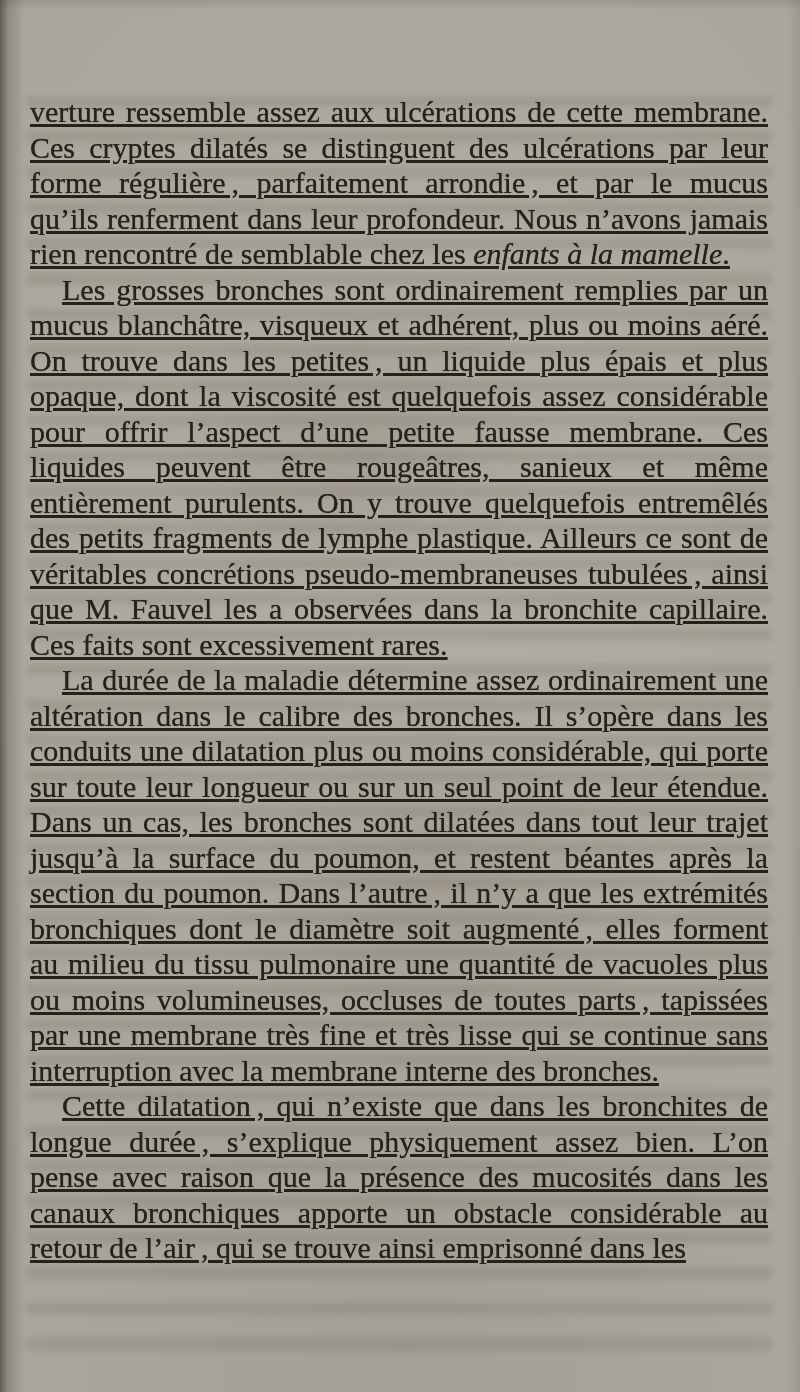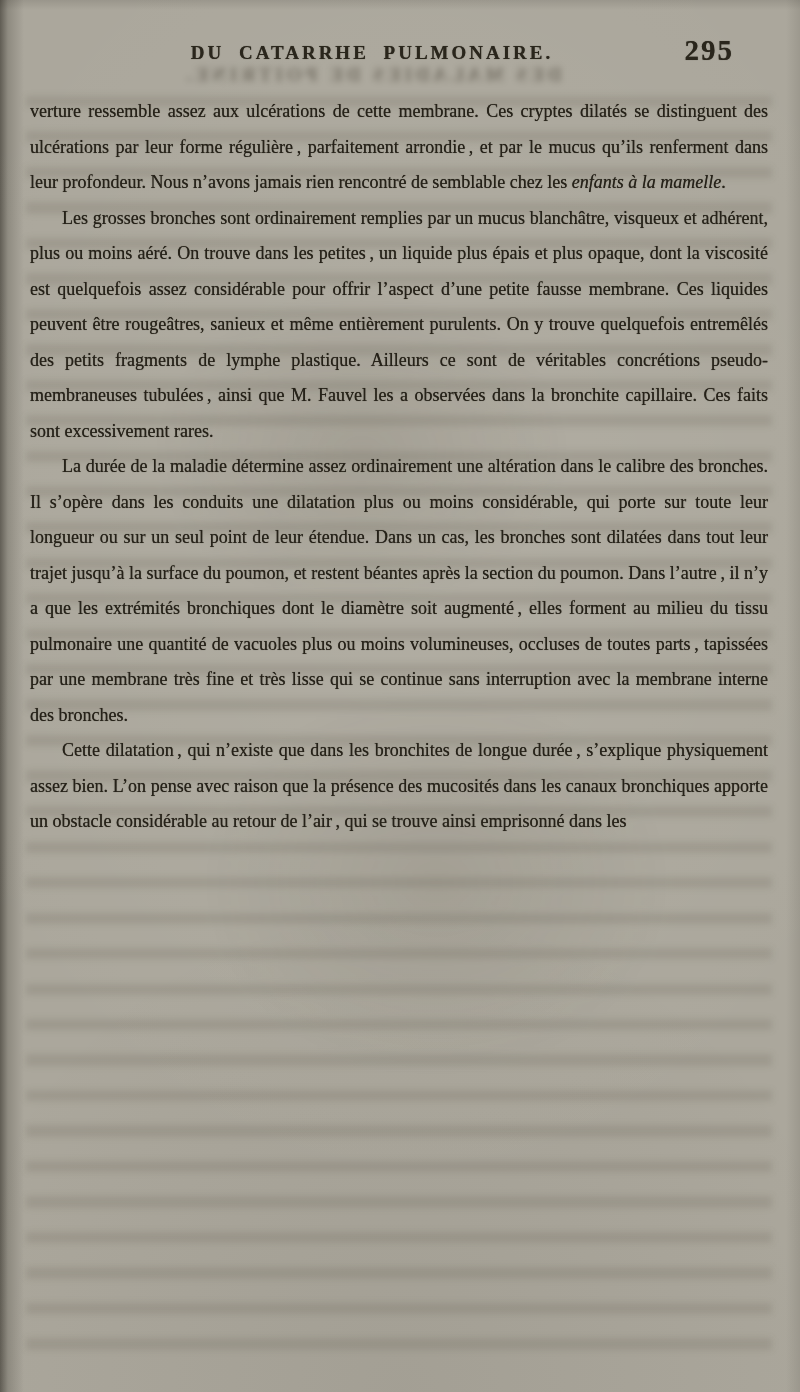--- a/index.html
+++ b/index.html
@@ -84,48 +84,44 @@
     font-weight: bold;
     letter-spacing: 2px;
     color: #2a261c;
     text-shadow: 0 0 0.8px rgba(42,38,28,0.7);
   }
   .text-block {
     position: absolute;
     top: 94px;
     left: 30px;
     right: 32px;
-    font-size: 18px;
+    font-size: 30px;
     line-height: 35.5px;
     text-align: justify;
     text-shadow: 0 0 0.7px rgba(38,34,25,0.85);
+    text-decoration: underline;
   }
   .para {
     margin: 0;
     text-indent: 32px;
   }
   .para.flush {
     text-indent: 0;
   }
   .italic {
     font-style: italic;
   }
 </style>
 </head>
 <body>
 
 <div class="scan">
 
   <div class="showthrough-lines"></div>
 
-  <header class="running-head">
-    <div class="ghost-title">DES MALADIES DE POITRINE.</div>
-    <div class="title">DU CATARRHE PULMONAIRE.</div>
-    <div class="pagenum">295</div>
-  </header>
 
   <main class="text-block">
     <p class="para flush"><span>verture ressemble assez aux ulcérations de cette membrane. Ces cryptes dilatés se distinguent des ulcérations par leur forme régulière , parfaitement arrondie , et par le mucus qu’ils renferment dans leur profondeur. Nous n’avons jamais rien rencontré de semblable chez les </span><span class="italic">enfants à la mamelle</span><span>.</span></p>
 
     <p class="para">Les grosses bronches sont ordinairement remplies par un mucus blanchâtre, visqueux et adhérent, plus ou moins aéré. On trouve dans les petites , un liquide plus épais et plus opaque, dont la viscosité est quelquefois assez considérable pour offrir l’aspect d’une petite fausse membrane. Ces liquides peuvent être rougeâtres, sanieux et même entièrement purulents. On y trouve quelquefois entremêlés des petits fragments de lymphe plastique. Ailleurs ce sont de véritables concrétions pseudo-membraneuses tubulées , ainsi que M. Fauvel les a observées dans la bronchite capillaire. Ces faits sont excessivement rares.</p>
 
     <p class="para">La durée de la maladie détermine assez ordinairement une altération dans le calibre des bronches. Il s’opère dans les conduits une dilatation plus ou moins considérable, qui porte sur toute leur longueur ou sur un seul point de leur étendue. Dans un cas, les bronches sont dilatées dans tout leur trajet jusqu’à la surface du poumon, et restent béantes après la section du poumon. Dans l’autre , il n’y a que les extrémités bronchiques dont le diamètre soit augmenté , elles forment au milieu du tissu pulmonaire une quantité de vacuoles plus ou moins volumineuses, occluses de toutes parts , tapissées par une membrane très fine et très lisse qui se continue sans interruption avec la membrane interne des bronches.</p>
 
     <p class="para">Cette dilatation , qui n’existe que dans les bronchites de longue durée , s’explique physiquement assez bien. L’on pense avec raison que la présence des mucosités dans les canaux bronchiques apporte un obstacle considérable au retour de l’air , qui se trouve ainsi emprisonné dans les</p>
   </main>

